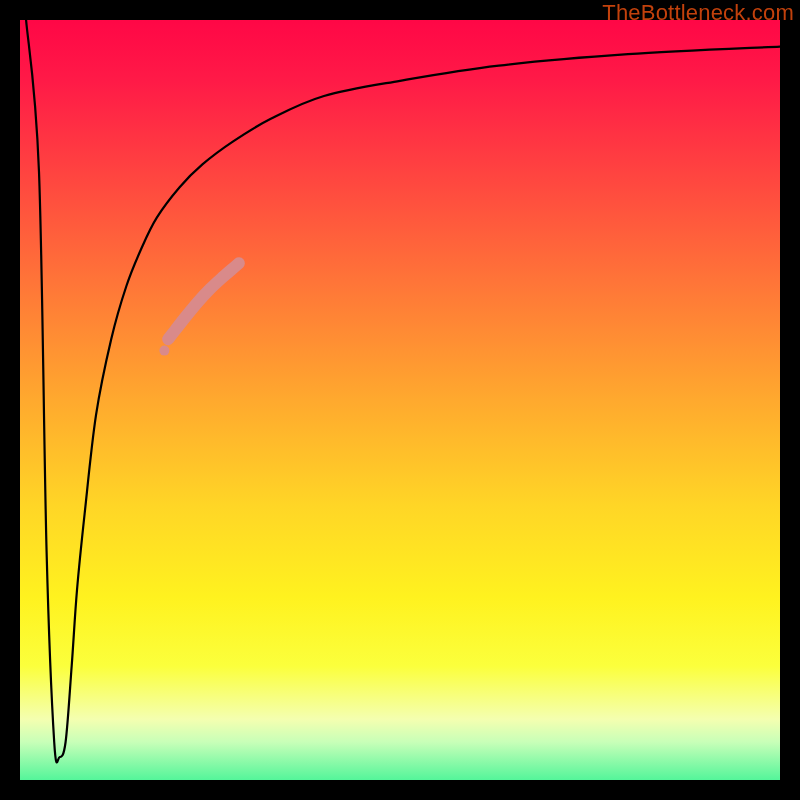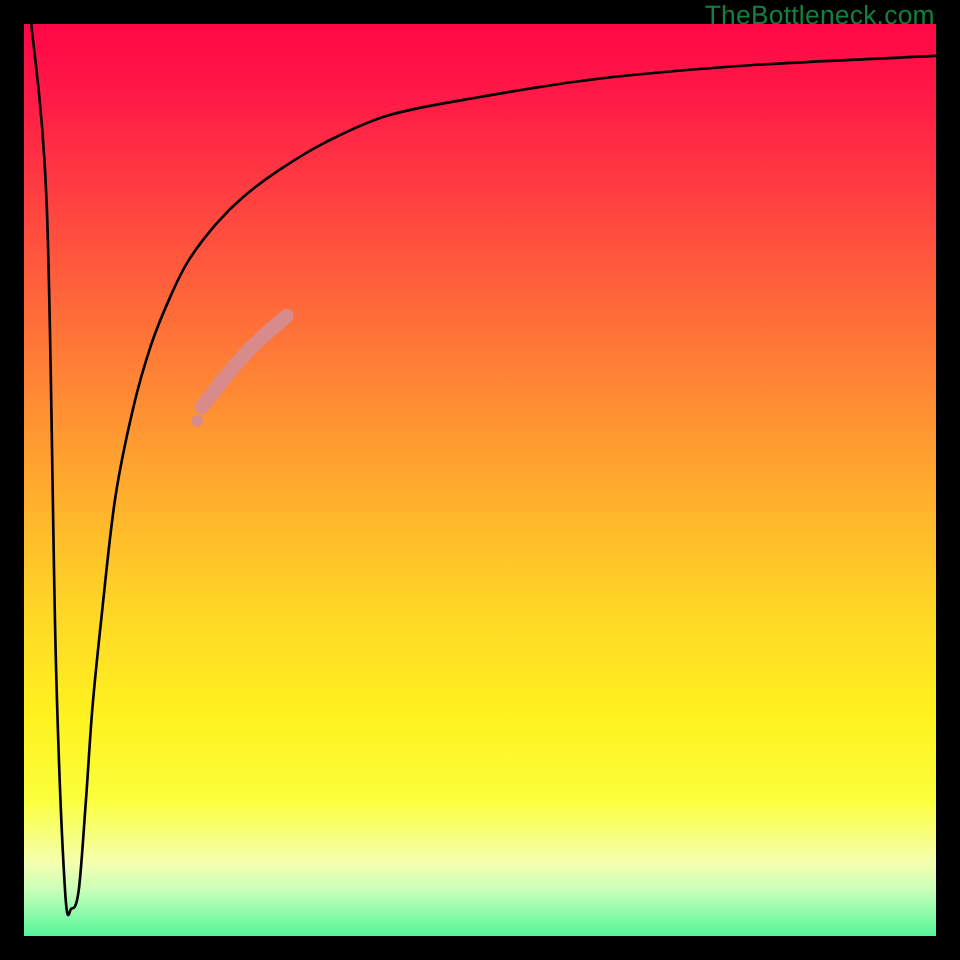--- a/index.html
+++ b/index.html
@@ -47,23 +47,23 @@
   svg.curve {
     position: absolute;
     inset: 0;
     width: 100%;
     height: 100%;
     overflow: visible;
   }
   .watermark {
     position: absolute;
     top: 0;
-    right: 21px;
+    right: 6px;
     font-size: 22px;
-    color: #15803d;
+    color: #c2410c;
     font-weight: 400;
     letter-spacing: 0.2px;
     user-select: none;
   }
 </style>
 </head>
 <body>
 
 <div class="frame">
 

